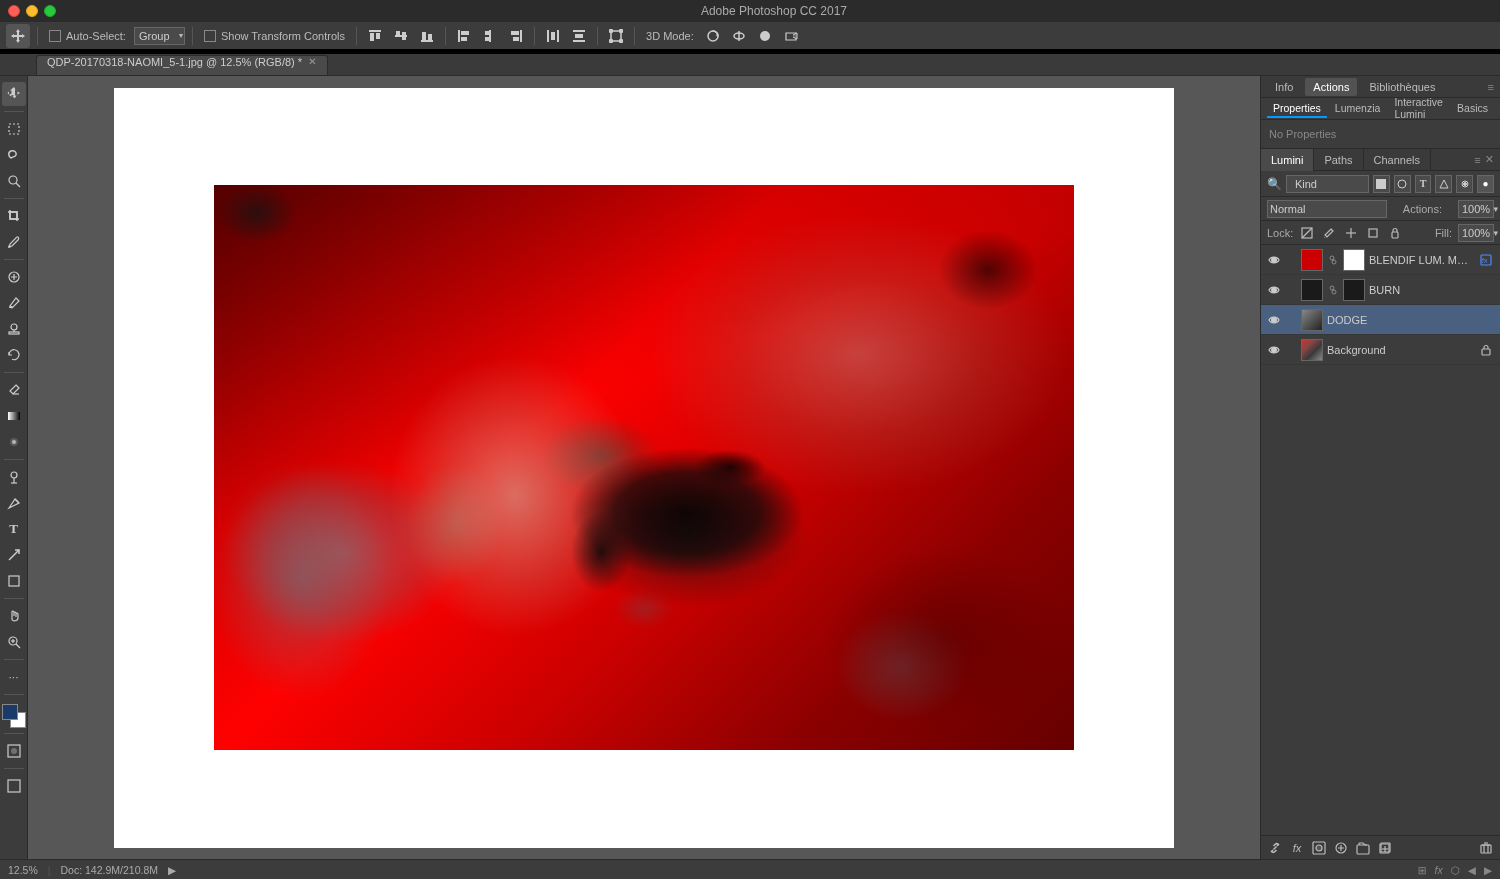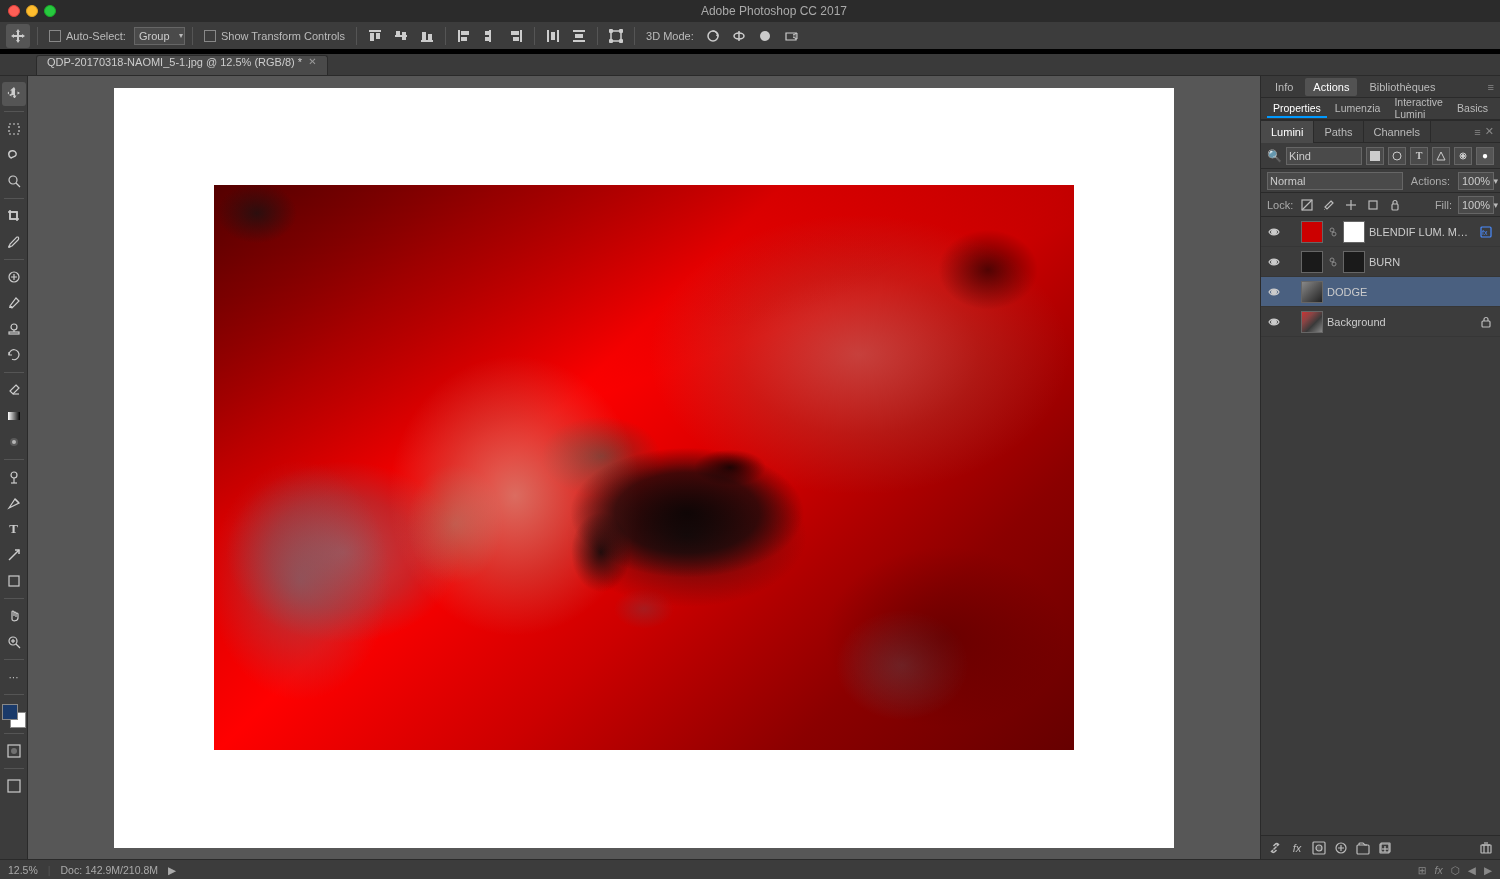--- a/index.html
+++ b/index.html
@@ -428,21 +428,21 @@
       font-size: 12px;
       color: #aaa;
     }
     .filter-select {
       flex: 1;
       height: 18px;
       background: #4a4a4a;
       border: 1px solid #666;
       color: #ccc;
       font-size: 11px;
-      padding: 0 2px;
+      padding: 0 8px;
       appearance: none;
       -webkit-appearance: none;
     }
     .filter-btn {
       width: 18px;
       height: 18px;
       background: #4a4a4a;
       border: 1px solid #666;
       color: #ccc;
       display: flex;
@@ -451,21 +451,21 @@
       font-size: 11px;
       cursor: pointer;
     }
 
     
     #blend-bar {
       height: 24px;
       display: flex;
       align-items: center;
       padding: 0 6px;
-      gap: 8px;
+      gap: 16px;
       border-bottom: 1px solid #2a2a2a;
       flex-shrink: 0;
     }
     .blend-select {
       flex: 1;
       height: 18px;
       background: #4a4a4a;
       border: 1px solid #666;
       color: #ccc;
       font-size: 11px;
@@ -942,20 +942,21 @@
         <div class="right-tab">Bibliothèques</div>
         <div class="right-tab-icon" style="margin-left:auto;">≡</div>
       </div>
 
       <div id="properties-tabs">
         <div class="prop-tab active">Properties</div>
         <div class="prop-tab">Lumenzia</div>
         <div class="prop-tab">Interactive Lumini</div>
         <div class="prop-tab">Basics</div>
       </div>
+      <div id="no-properties">No Properties</div>
     </div>
 
     <div id="layers-panel">
 
       <div id="layers-tabs">
         <div class="layers-tab active">Lumini</div>
         <div class="layers-tab">Paths</div>
         <div class="layers-tab">Channels</div>
         <div class="layers-tab-icons">
           <span class="lt-icon">≡</span>

